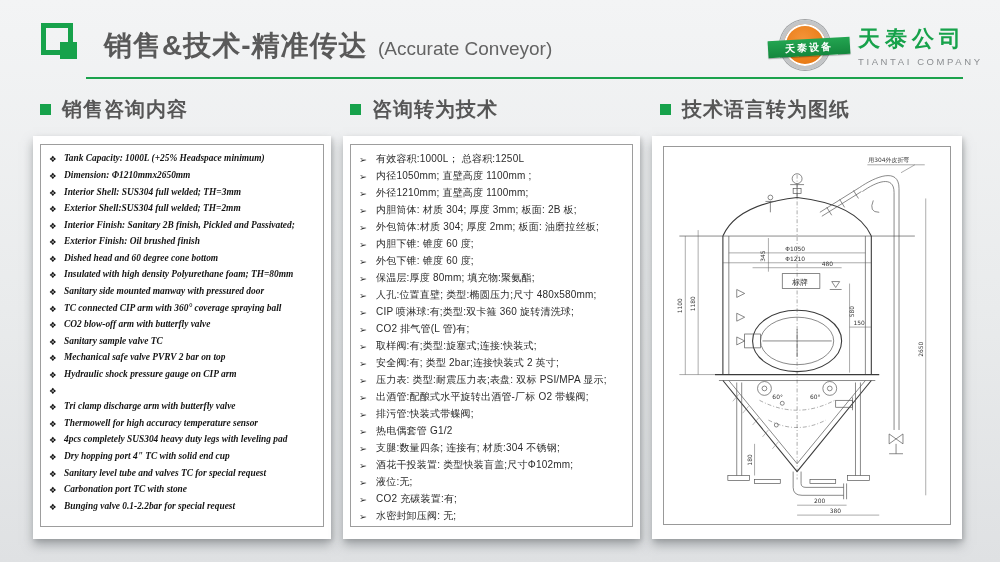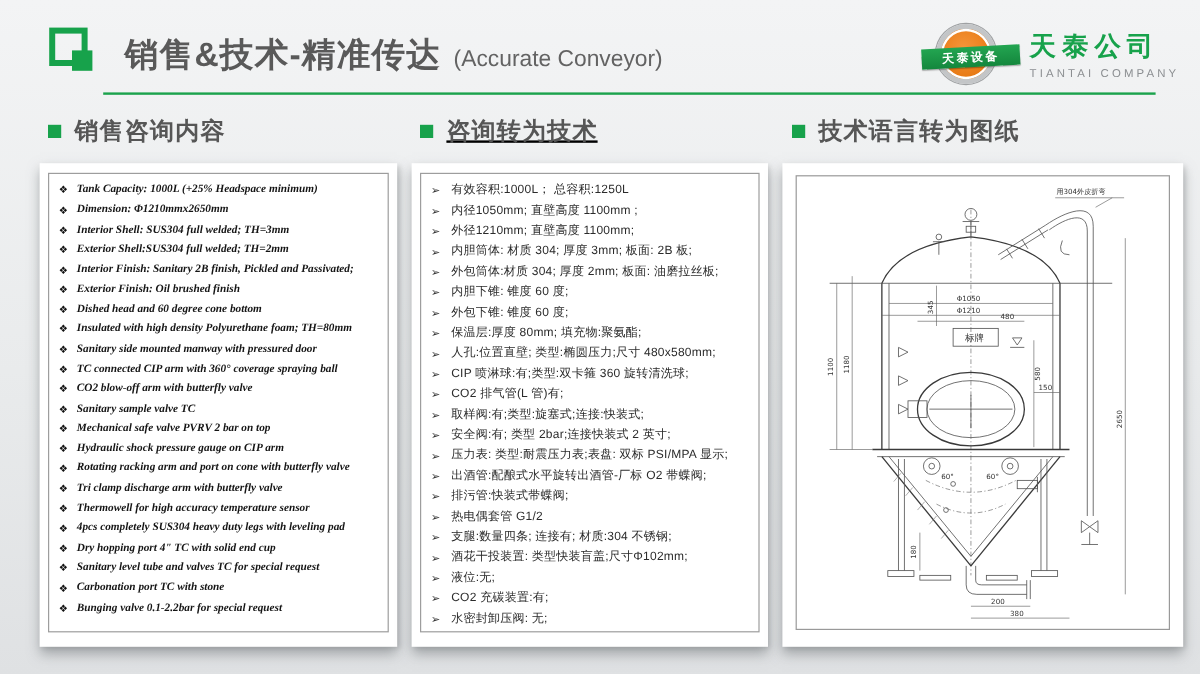--- a/index.html
+++ b/index.html
@@ -27,27 +27,27 @@
     background:linear-gradient(180deg,#23a551,#14873d); color:#fff; font-size:10px; font-weight:bold;
     display:flex; align-items:center; justify-content:center; letter-spacing:2px;
     transform:rotate(-3deg); box-shadow:0 1px 1px rgba(0,0,0,.3); }
   .logo-text { position:absolute; left:78px; top:6px; }
   .logo-cn { font-size:22px; font-weight:bold; color:#17a24b; letter-spacing:5px; white-space:nowrap; }
   .logo-en { font-size:9.5px; color:#8b8e91; letter-spacing:2.6px; margin-top:2px; white-space:nowrap; }
   
   .sec-h { position:absolute; top:96px; display:flex; align-items:center; gap:11px; }
   .sec-h .sq { width:11px; height:11px; background:#17a24b; flex:none; }
   .sec-h .lbl { font-size:20px; font-weight:bold; color:#565656; letter-spacing:1px; }
-  #sec-h-0 { left:40px; } #sec-h-1 { left:350px;text-decoration:underline; } #sec-h-2 { left:660px; }
+  #sec-h-0 { left:40px; } #sec-h-1 { left:350px; } #sec-h-2 { left:660px; }
   
   .card { position:absolute; top:136px; height:403px; background:#fff;
     box-shadow:0 6px 10px rgba(110,114,118,.55), 2px 2px 4px rgba(0,0,0,.12); }
   #card-0 { left:33px;  width:298px; }
   #card-1 { left:343px; width:297px; }
-  #card-2 { left:652px; width:334px; }
+  #card-2 { left:652px; width:310px; }
   .inner { position:absolute; left:7px; right:7px; top:8px; bottom:12px; border:1px solid #9d9d9d; }
   
   .list { list-style:none; padding:6px 4px 4px 8px; }
   .list li { display:flex; align-items:flex-start; }
   .l1 li { padding:2.4px 0; }
   .l1 .blt { width:15px; flex:none; font-family:"DejaVu Sans",sans-serif; font-size:8.5px; color:#111; padding-top:1px; }
   .l1 .txt { font-family:"Liberation Serif",serif; font-style:italic; font-weight:bold;
     font-size:9.4px; line-height:11.8px; color:#141414; }
   
   .l2 li { padding:2.2px 0; }
@@ -167,21 +167,20 @@
           <span class="txt">Mechanical safe valve PVRV 2 bar on top</span>
         </li>
 
         <li>
           <span class="blt">❖</span>
           <span class="txt">Hydraulic shock pressure gauge on CIP arm</span>
         </li>
 
         <li>
           <span class="blt">❖</span>
-          <span class="txt">Rotating racking arm and port on cone with butterfly valve</span>
         </li>
 
         <li>
           <span class="blt">❖</span>
           <span class="txt">Tri clamp discharge arm with butterfly valve</span>
         </li>
 
         <li>
           <span class="blt">❖</span>
           <span class="txt">Thermowell for high accuracy temperature sensor</span>

